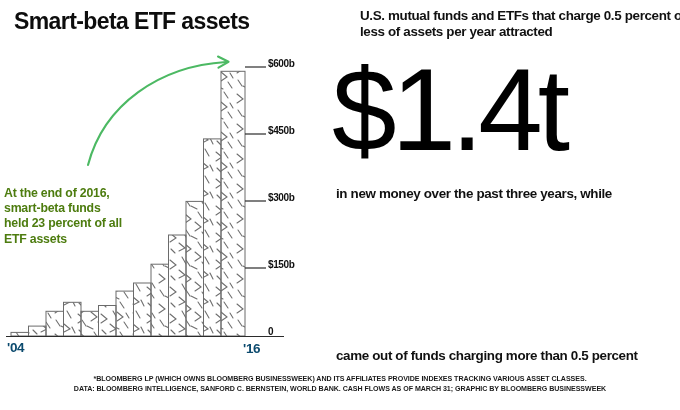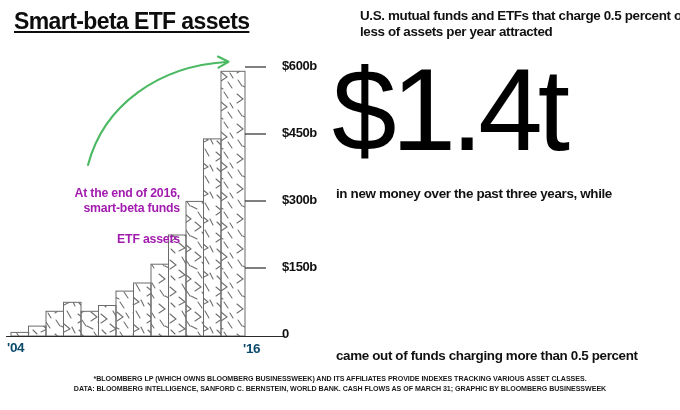--- a/index.html
+++ b/index.html
@@ -31,59 +31,57 @@
   }
 
   #chart-title {
     position: absolute;
     left: 14px; top: 8px;
     font-size: 23px;
     font-weight: bold;
     letter-spacing: -0.6px;
     color: #0d0d0d;
     white-space: nowrap;
-    text-decoration: underline;
   }
 
   #chart-svg {
     position: absolute;
     left: 0; top: 0;
   }
 
   .annot-text {
     position: absolute;
     left: 4px; top: 186px;
     width: 176px;
-    text-align: right;
-    color: #a21caf;
+    text-align: left;
+    color: #4d7c0f;
     font-size: 12.3px;
     font-weight: bold;
     line-height: 15.2px;
     letter-spacing: -0.2px;
   }
 
   .axis-label {
     position: absolute;
     font-size: 13.5px;
     font-weight: bold;
     color: #0c4a6e;
     letter-spacing: -0.3px;
   }
   #x-label-start { left: 7px;  top: 340px; }
   #x-label-end   { left: 243px; top: 341px; }
 
   .y-tick-label {
     position: absolute;
     left: 268px;
-    font-size: 13px;
+    font-size: 10px;
     font-weight: bold;
     color: #111111;
     letter-spacing: -0.4px;
     white-space: nowrap;
-    margin-left: 14px;
   }
 
   
   #stats-panel {
     position: absolute;
     left: 336px; top: 0;
     width: 344px; height: 368px;
   }
 
   .lede {
@@ -224,21 +222,21 @@
 
       <g>
         <path d="M88 165 C 104 104, 160 66, 226 62" fill="none" stroke="#4cb963" stroke-width="2.1" stroke-linecap="round"></path>
         <path d="M218 56.5 L228.5 61.8 L218.5 67.6" fill="none" stroke="#4cb963" stroke-width="2.1" stroke-linecap="round" stroke-linejoin="round"></path>
       </g>
     </svg>
 
     <div class="annot-text">
       <span>At the end of 2016,</span><br>
       <span>smart-beta funds</span><br>
-      <br>
+      <span>held 23 percent of all</span><br>
       <span>ETF assets</span>
     </div>
 
     <div class="y-tick-label" style="top:58px">$600b</div>
     <div class="y-tick-label" style="top:125px">$450b</div>
     <div class="y-tick-label" style="top:192px">$300b</div>
     <div class="y-tick-label" style="top:259px">$150b</div>
     <div class="y-tick-label" style="top:326px">0</div>
 
     <div class="axis-label" id="x-label-start">'04</div>

